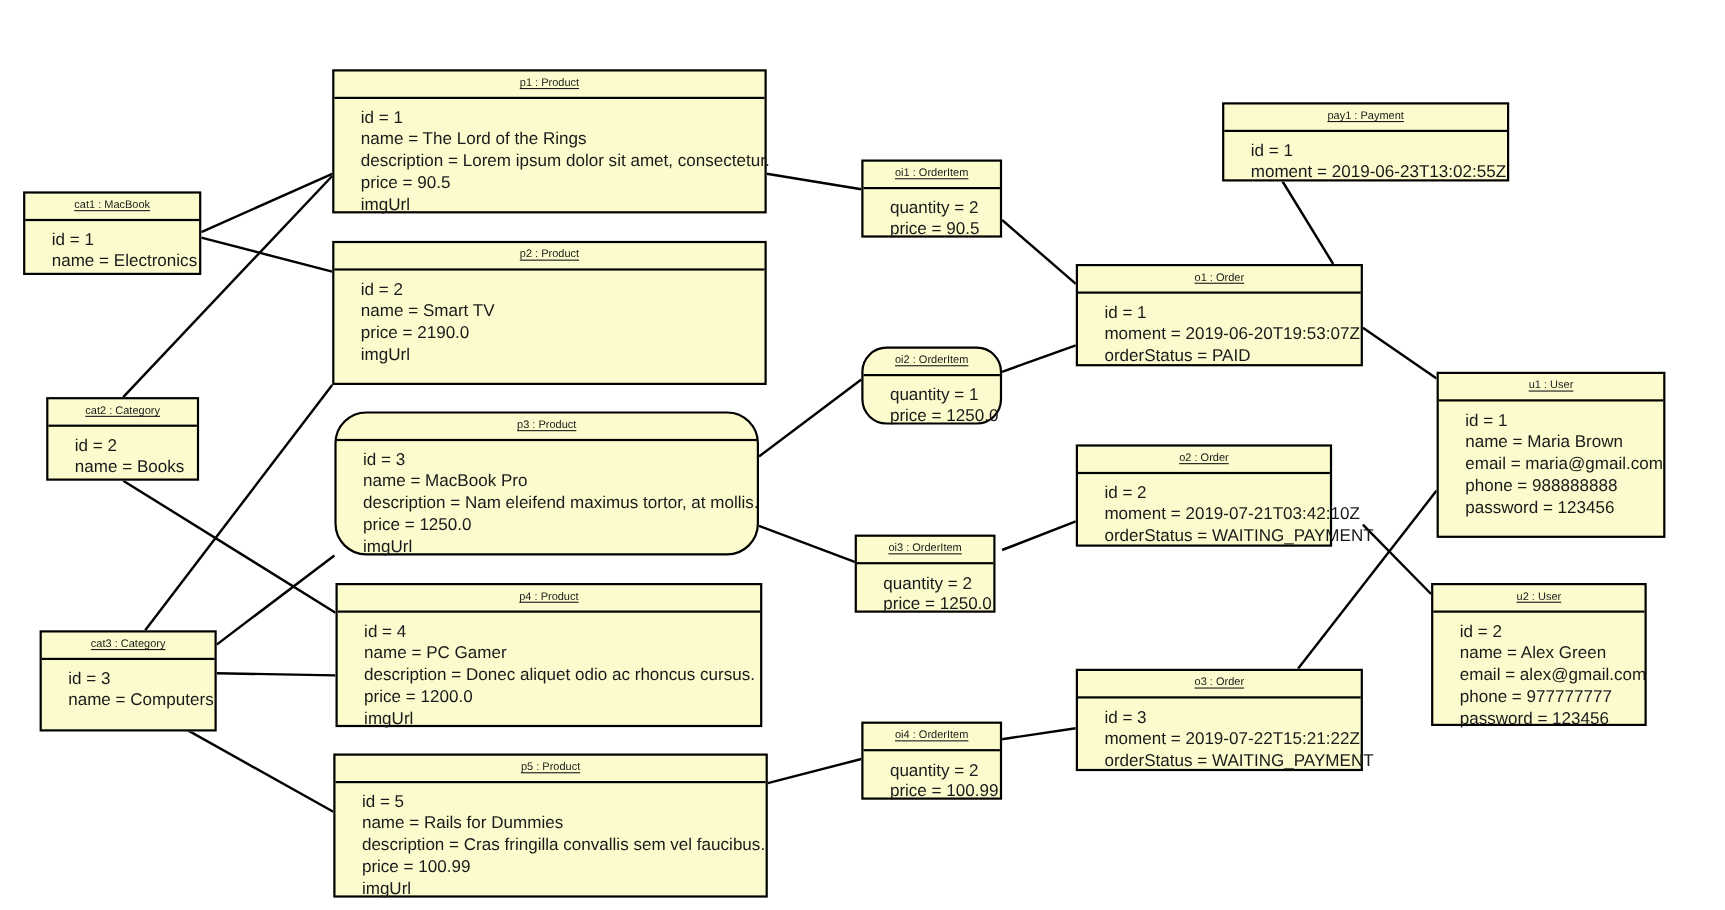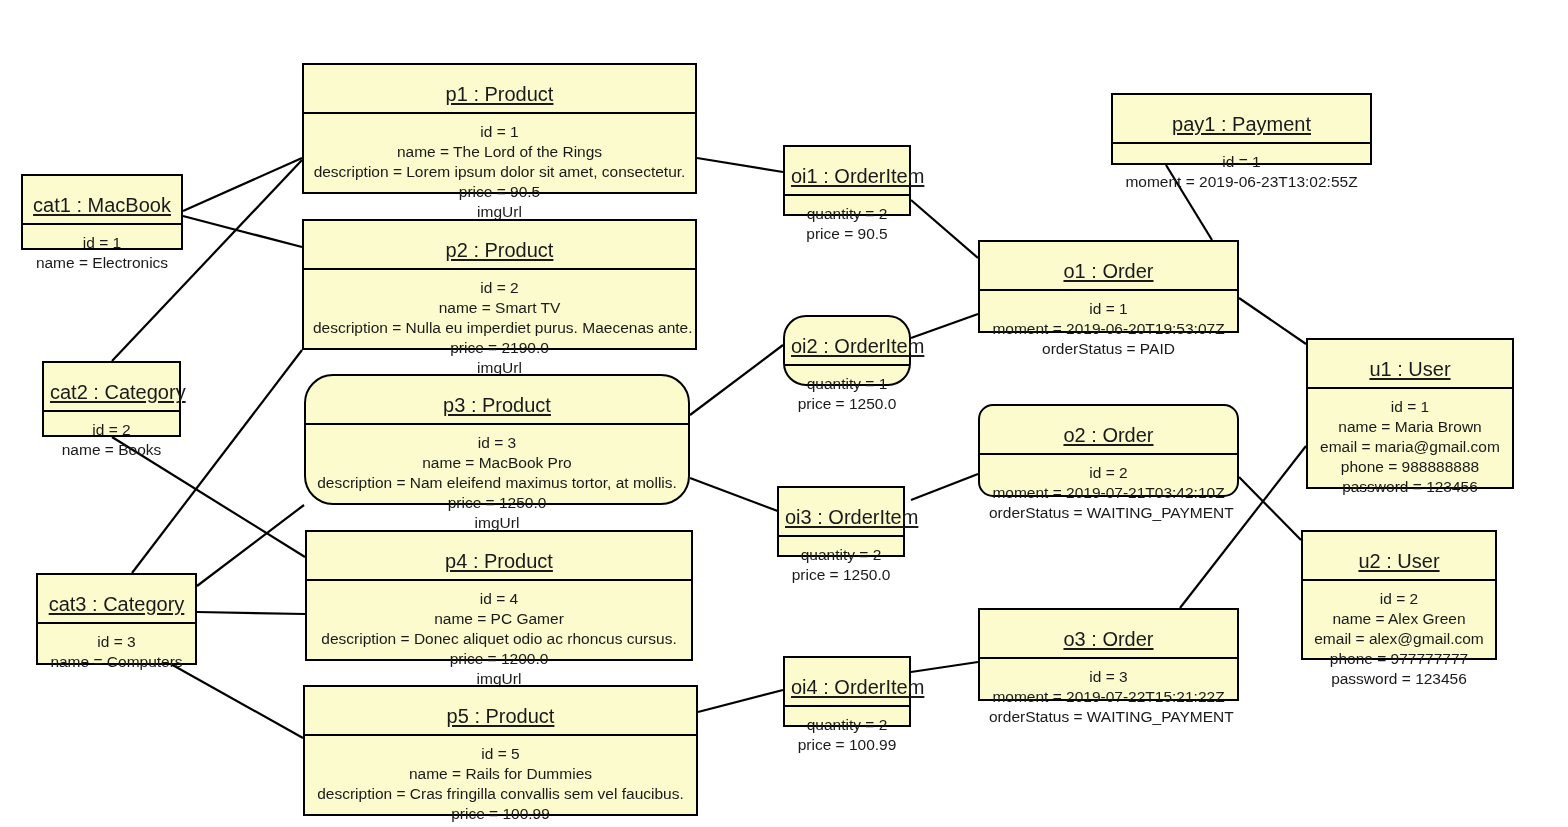--- a/index.html
+++ b/index.html
@@ -26,34 +26,33 @@
   }
   .obj {
     position: absolute;
     z-index: 2;
     background: #fbfbcd;
     border: 2.5px solid #000000;
     box-sizing: border-box;
   }
   .obj-title {
     text-align: center;
-    font-size: 20px;
+    font-size: 10px;
     color: #1a1a1a;
-    padding: 18px 6px 6px 6px;
+    padding: 5px 6px 6px 6px;
     border-bottom: 2.5px solid #000000;
     white-space: nowrap;
     line-height: 1.15;
   }
   .obj-title span {
     text-decoration: underline;
     text-underline-offset: 2px;
   }
   .obj-body {
-    padding: 8px 9px 9px 9px;
-    text-align: center;
+    padding: 8px 9px 9px 24px;
   }
   .attr {
     font-size: 15.5px;
     color: #1a1a1a;
     line-height: 1.29;
     white-space: nowrap;
   }
 </style>
 </head>
 <body>
@@ -116,21 +115,20 @@
       <div class="attr">price = 90.5</div>
       <div class="attr">imgUrl</div>
     </div>
   </div>
 
   <div class="obj" style="left: 302px; top: 219px; width: 395px; height: 131px;">
     <div class="obj-title"><span>p2 : Product</span></div>
     <div class="obj-body">
       <div class="attr">id = 2</div>
       <div class="attr">name = Smart TV</div>
-      <div class="attr">description = Nulla eu imperdiet purus. Maecenas ante.</div>
       <div class="attr">price = 2190.0</div>
       <div class="attr">imgUrl</div>
     </div>
   </div>
 
   <div class="obj" style="left: 304px; top: 374px; width: 386px; height: 131px; border-radius: 29px;">
     <div class="obj-title"><span>p3 : Product</span></div>
     <div class="obj-body">
       <div class="attr">id = 3</div>
       <div class="attr">name = MacBook Pro</div>
@@ -196,21 +194,21 @@
 
   <div class="obj" style="left: 978px; top: 240px; width: 261px; height: 93px;">
     <div class="obj-title"><span>o1 : Order</span></div>
     <div class="obj-body">
       <div class="attr">id = 1</div>
       <div class="attr">moment = 2019-06-20T19:53:07Z</div>
       <div class="attr">orderStatus = PAID</div>
     </div>
   </div>
 
-  <div class="obj" style="left: 978px; top: 404px; width: 261px; height: 93px; border-radius: 15px;">
+  <div class="obj" style="left: 978px; top: 404px; width: 233px; height: 93px;">
     <div class="obj-title"><span>o2 : Order</span></div>
     <div class="obj-body">
       <div class="attr">id = 2</div>
       <div class="attr">moment = 2019-07-21T03:42:10Z</div>
       <div class="attr">orderStatus = WAITING_PAYMENT</div>
     </div>
   </div>
 
   <div class="obj" style="left: 978px; top: 608px; width: 261px; height: 93px;">
     <div class="obj-title"><span>o3 : Order</span></div>

